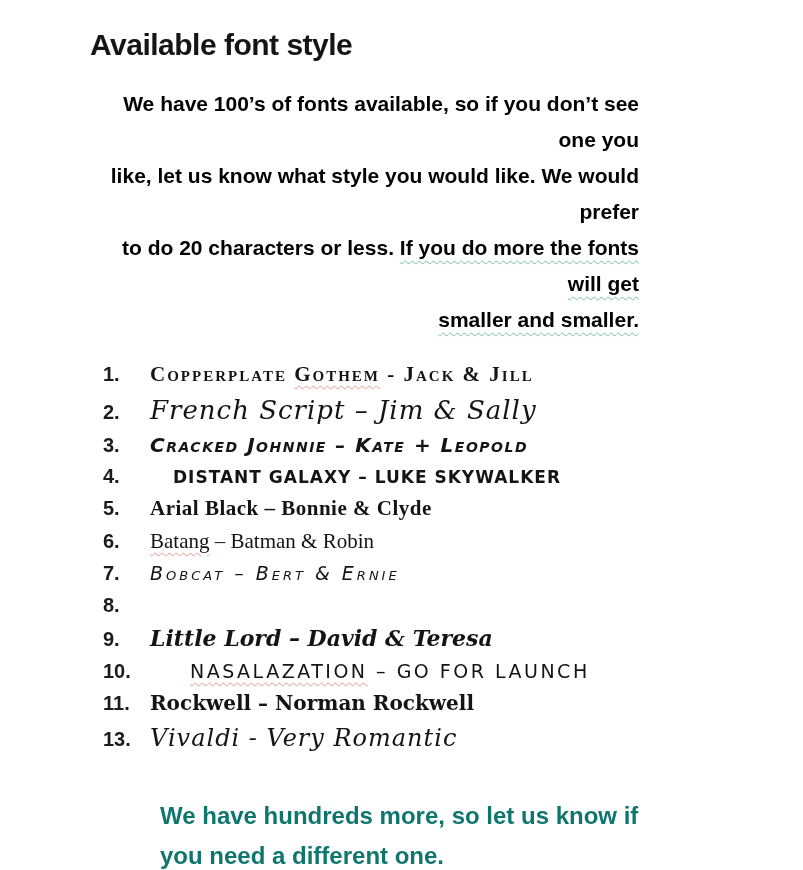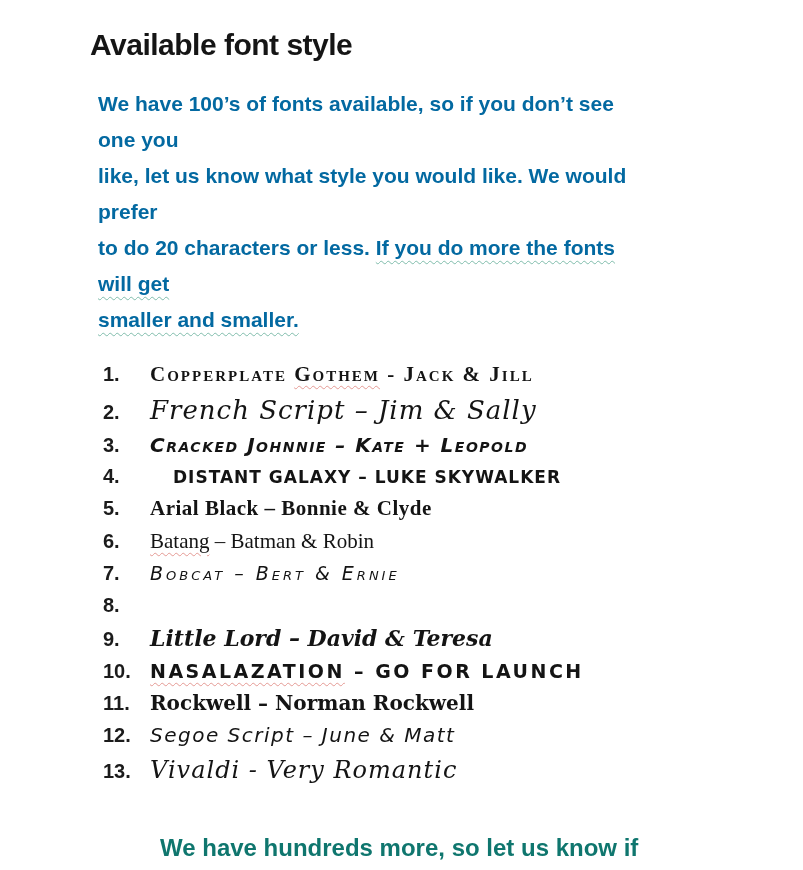--- a/index.html
+++ b/index.html
@@ -19,25 +19,26 @@
     font-family: "Liberation Sans", sans-serif;
   }
   .title {
     margin: 0 0 24px 0;
     font-size: 30px;
     font-weight: 700;
     letter-spacing: -0.5px;
     color: #151515;
   }
   .intro {
-    margin: 8px;
+    margin: 0;
     font-size: 21px;
     font-weight: 700;
     line-height: 36px;
-    color: #0369a1;
+    color: #000000;
+    text-align: right;
   }
   .intro .line { display: block; }
   .sq-green {
     text-decoration-line: underline;
     text-decoration-style: wavy;
     text-decoration-color: #7fbcab;
     text-decoration-thickness: 1px;
     text-underline-offset: 5px;
   }
   .sq-red {
@@ -69,21 +70,21 @@
   
   .f1  { font-family: "Liberation Serif", serif; font-variant: small-caps; font-weight: 700; font-size: 21px; letter-spacing: 2px; }
   .f2  { font-family: "DejaVu Serif", serif; font-style: italic; font-size: 26px; letter-spacing: 1px; }
   .f3  { font-family: "DejaVu Sans", sans-serif; font-variant: small-caps; font-style: italic; font-weight: 700; font-size: 20px; letter-spacing: 1.5px; }
   .f4  { font-family: "DejaVu Sans", sans-serif; text-transform: uppercase; font-weight: 700; font-size: 17px; letter-spacing: 1px; margin-left: 23px; }
   .f5  { font-family: Liberation Serif, serif; font-weight: 900; font-size: 21px; letter-spacing: 0.5px; }
   .f6  { font-family: "Liberation Serif", serif; font-size: 21px; }
   .f7  { font-family: "DejaVu Sans", sans-serif; font-variant: small-caps; font-style: italic; font-size: 19px; letter-spacing: 3px; }
   .f8  { font-family: "Liberation Serif", serif; font-size: 22px; letter-spacing: 1.5px; }
   .f9  { font-family: "DejaVu Serif", serif; font-style: italic; font-weight: 700; font-size: 22px; }
-  .f10 { font-family: "DejaVu Sans", sans-serif; text-transform: uppercase; font-weight: 700; font-size: 19px; letter-spacing: 2.5px; }
+  .f10 { font-family: "DejaVu Sans", sans-serif; text-transform: uppercase; font-weight: 400; font-size: 19px; letter-spacing: 2.5px; margin-left: 40px; }
   .f11 { font-family: "DejaVu Serif", serif; font-weight: 700; font-size: 20px; }
   .f12 { font-family: "DejaVu Sans", sans-serif; font-style: italic; font-size: 20px; letter-spacing: 1.5px; }
   .f13 { font-family: "DejaVu Serif", serif; font-style: italic; font-size: 24px; letter-spacing: 1px; }
   .outro {
     margin: 44px 0 0 70px;
     font-size: 24px;
     font-weight: 700;
     line-height: 40px;
     color: #0f766e;
   }
@@ -152,24 +153,20 @@
     <div class="row gap-lg">
       <span class="num">10.</span>
       <span class="val f10"><span></span><span class="sq-red">Nasalazation</span><span> – Go For Launch</span></span>
     </div>
 
     <div class="row">
       <span class="num">11.</span>
       <span class="val f11"><span>Rockwell – Norman Rockwell</span><span class="sq-red"></span><span></span></span>
     </div>
 
-    <div class="row">
-      <span class="num">12.</span>
-      <span class="val f12"><span>Segoe Script – June &amp; Matt</span><span class="sq-red"></span><span></span></span>
-    </div>
 
     <div class="row gap-lg">
       <span class="num">13.</span>
       <span class="val f13"><span>Vivaldi - Very Romantic</span><span class="sq-red"></span><span></span></span>
     </div>
 
   </div>
 
   <p class="outro">
     <span class="line">We have hundreds more, so let us know if</span>

